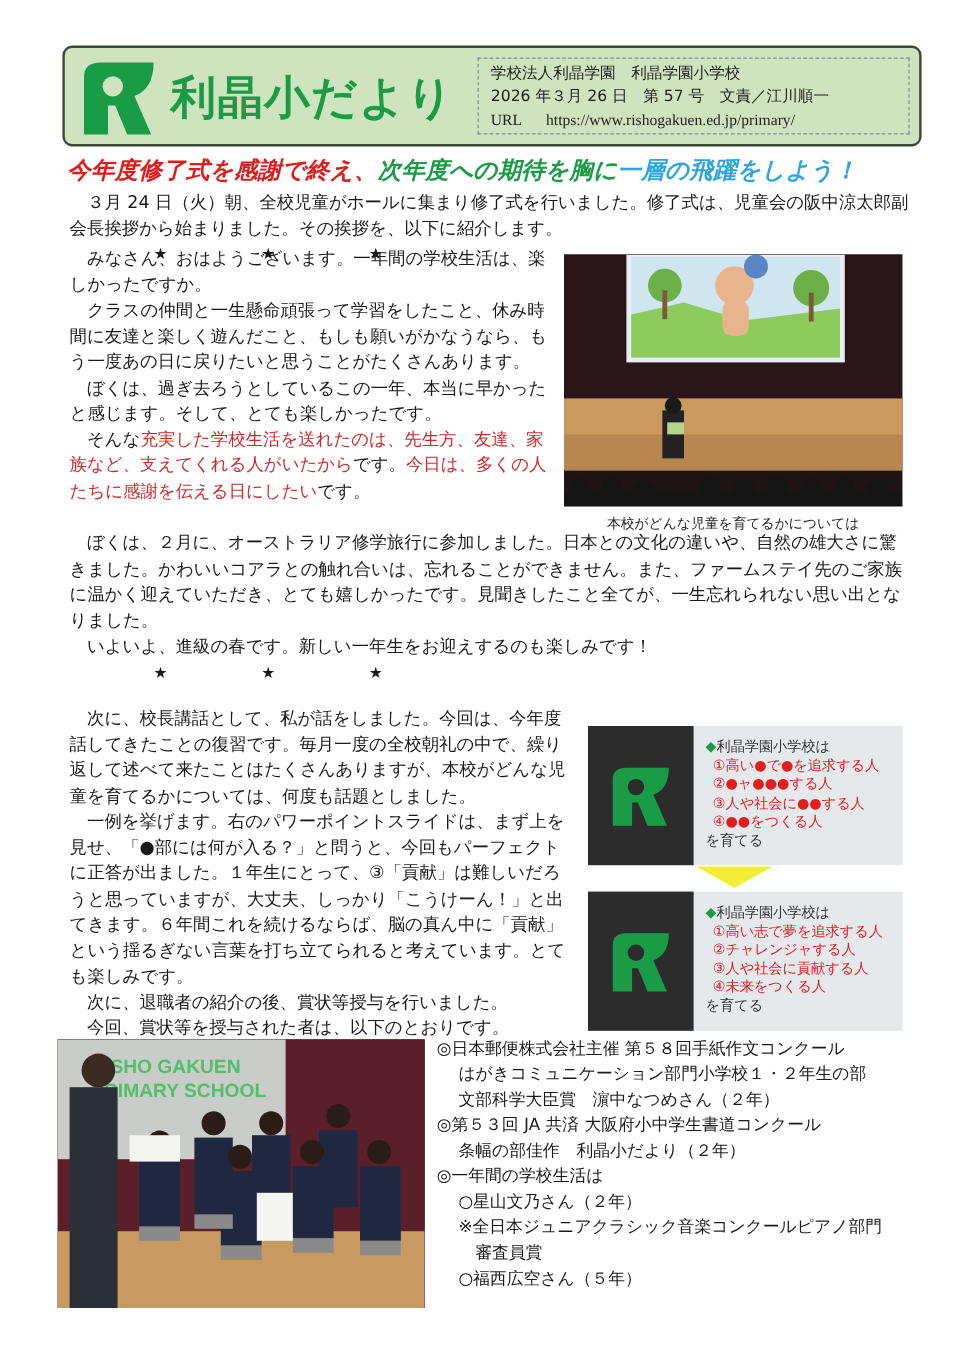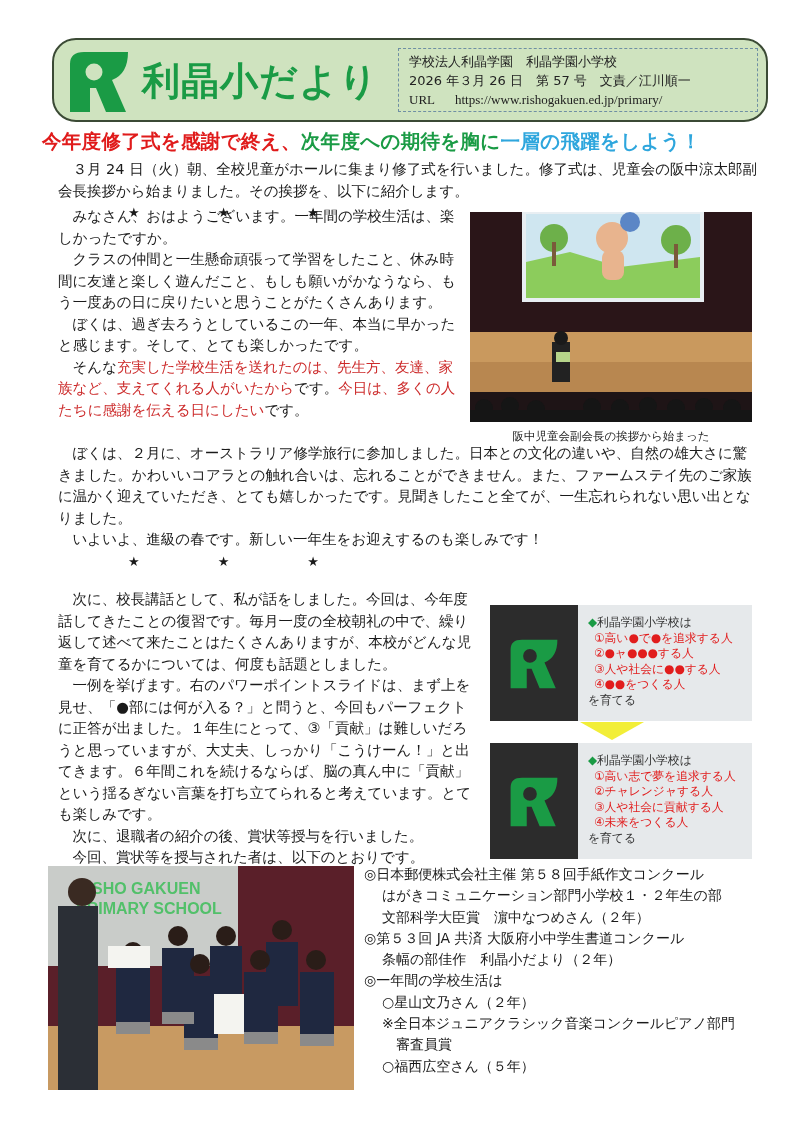--- a/index.html
+++ b/index.html
@@ -2,32 +2,32 @@
 <html><head>
 <meta charset="utf-8">
 <style>
   html, body { margin:0; padding:0; background:#ffffff; }
   body { width:800px; height:1131px; position:relative; overflow:hidden;
          font-family:"DejaVu Sans", "Liberation Sans", sans-serif; color:#1a1a1a; }
   .abs { position:absolute; }
 
   
   #header { left:52px; top:38px; width:716px; height:84px; background:#cfe3bf;
-            border:2px solid #3b4a35; border-radius:24px; box-sizing:border-box; }
+            border:2px solid #3b4a35; border-radius:8px; box-sizing:border-box; }
   #logo { left:14px; top:10px; width:62px; height:64px; }
   #masthead { left:88px; top:14px; font-size:38px; font-weight:bold; color:#1a9b45;
               letter-spacing:1px; line-height:54px; white-space:nowrap; }
   #infobox { left:344px; top:8px; width:360px; height:64px; border:1.5px dashed #6f8fa3;
              box-sizing:border-box; padding:3px 10px; font-size:13px; line-height:19px; color:#222; }
   #infobox .line { white-space:nowrap; }
   #infobox .url { font-family:"Liberation Serif", serif; font-size:13px; }
   #infobox .url span.lbl { margin-right:20px; }
 
   
-  #headline { left:42px; top:128px; font-size:19.5px; font-weight:bold; white-space:nowrap; letter-spacing:0.3px; }
+  #headline { left:56px; top:128px; font-size:19.5px; font-weight:bold; white-space:nowrap; letter-spacing:0.3px;font-style:italic; }
   #headline .c1 { color:#e01b1b; }
   #headline .c2 { color:#1a9b45; }
   #headline .c3 { color:#2ea6dd; }
 
   .p { font-size:14.5px; line-height:21.5px; color:#1a1a1a; }
   .red { color:#cc2a2a; }
   .indent { text-indent:1em; }
   .stars { font-size:13px; word-spacing:0; white-space:pre; }
 
   #intro { left:58px; top:159px; width:700px; }
@@ -114,21 +114,21 @@
       <circle cx="122" cy="195" r="9"></circle>
         <circle cx="150" cy="196" r="9"></circle>
         <circle cx="178" cy="194" r="9"></circle>
       <circle cx="206" cy="196" r="9"></circle>
         <circle cx="234" cy="195" r="9"></circle>
         <circle cx="262" cy="196" r="9"></circle>
       <rect x="0" y="198" width="282" height="12"></rect>
     </g>
   </svg>
 </div>
-<div id="caption1" class="abs">阪中児童会副会長の挨拶から始まった</div>
+<div id="caption1" class="abs">本校がどんな児童を育てるかについては</div>
 
 <div id="fullcol" class="abs p">
   <div class="indent">ぼくは、２月に、オーストラリア修学旅行に参加しました。日本との文化の違いや、自然の雄大さに驚きました。かわいいコアラとの触れ合いは、忘れることができません。また、ファームステイ先のご家族に温かく迎えていただき、とても嬉しかったです。見聞きしたこと全てが、一生忘れられない思い出となりました。</div>
   <div class="indent">いよいよ、進級の春です。新しい一年生をお迎えするのも楽しみです！</div>
   <div class="stars" style="padding-left:70px;">★　　　　　　★　　　　　　★</div>
 </div>
 
 <div id="leftcol2" class="abs p">
   <div class="indent">次に、校長講話として、私が話をしました。今回は、今年度話してきたことの復習です。毎月一度の全校朝礼の中で、繰り返して述べて来たことはたくさんありますが、本校がどんな児童を育てるかについては、何度も話題としました。</div>
   <div class="indent">一例を挙げます。右のパワーポイントスライドは、まず上を見せ、「●部には何が入る？」と問うと、今回もパーフェクトに正答が出ました。１年生にとって、③「貢献」は難しいだろうと思っていますが、大丈夫、しっかり「こうけーん！」と出てきます。６年間これを続けるならば、脳の真ん中に「貢献」という揺るぎない言葉を打ち立てられると考えています。とても楽しみです。</div>

